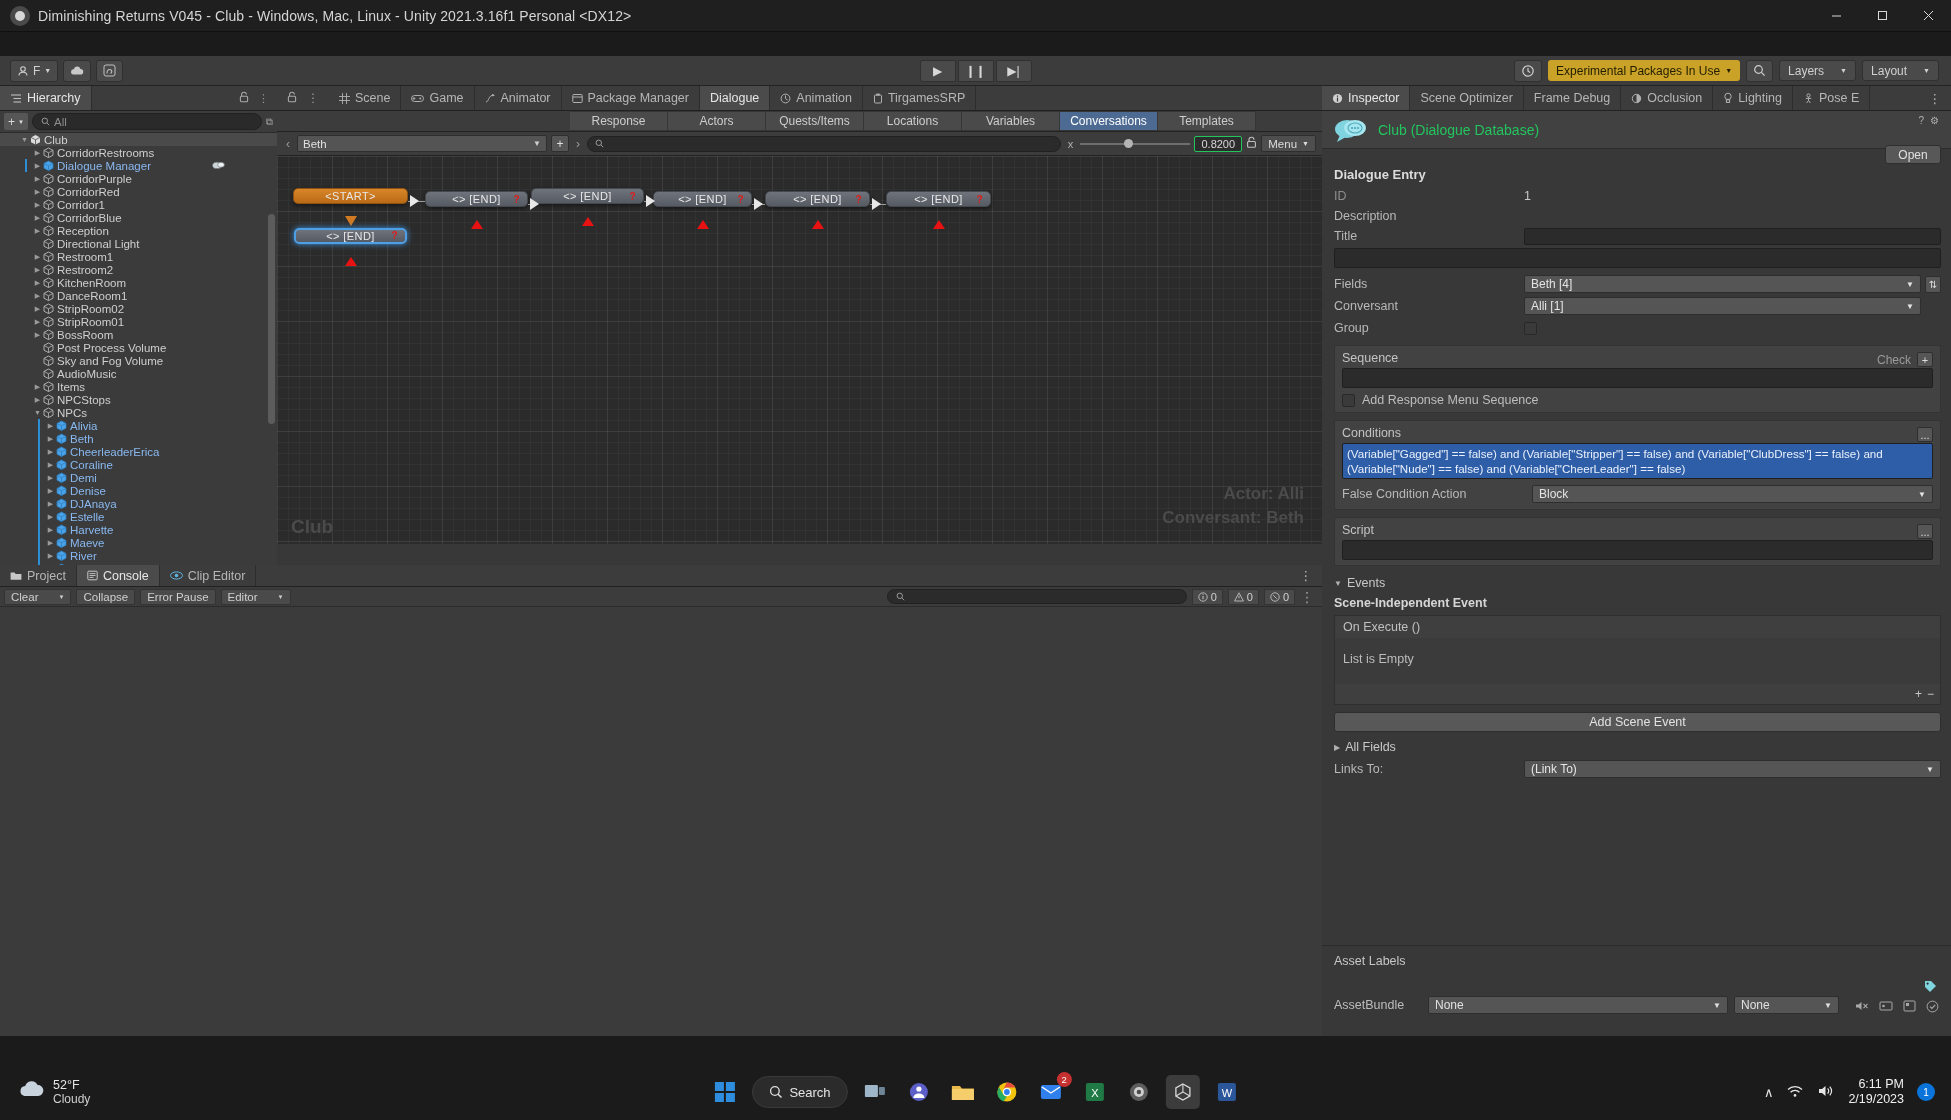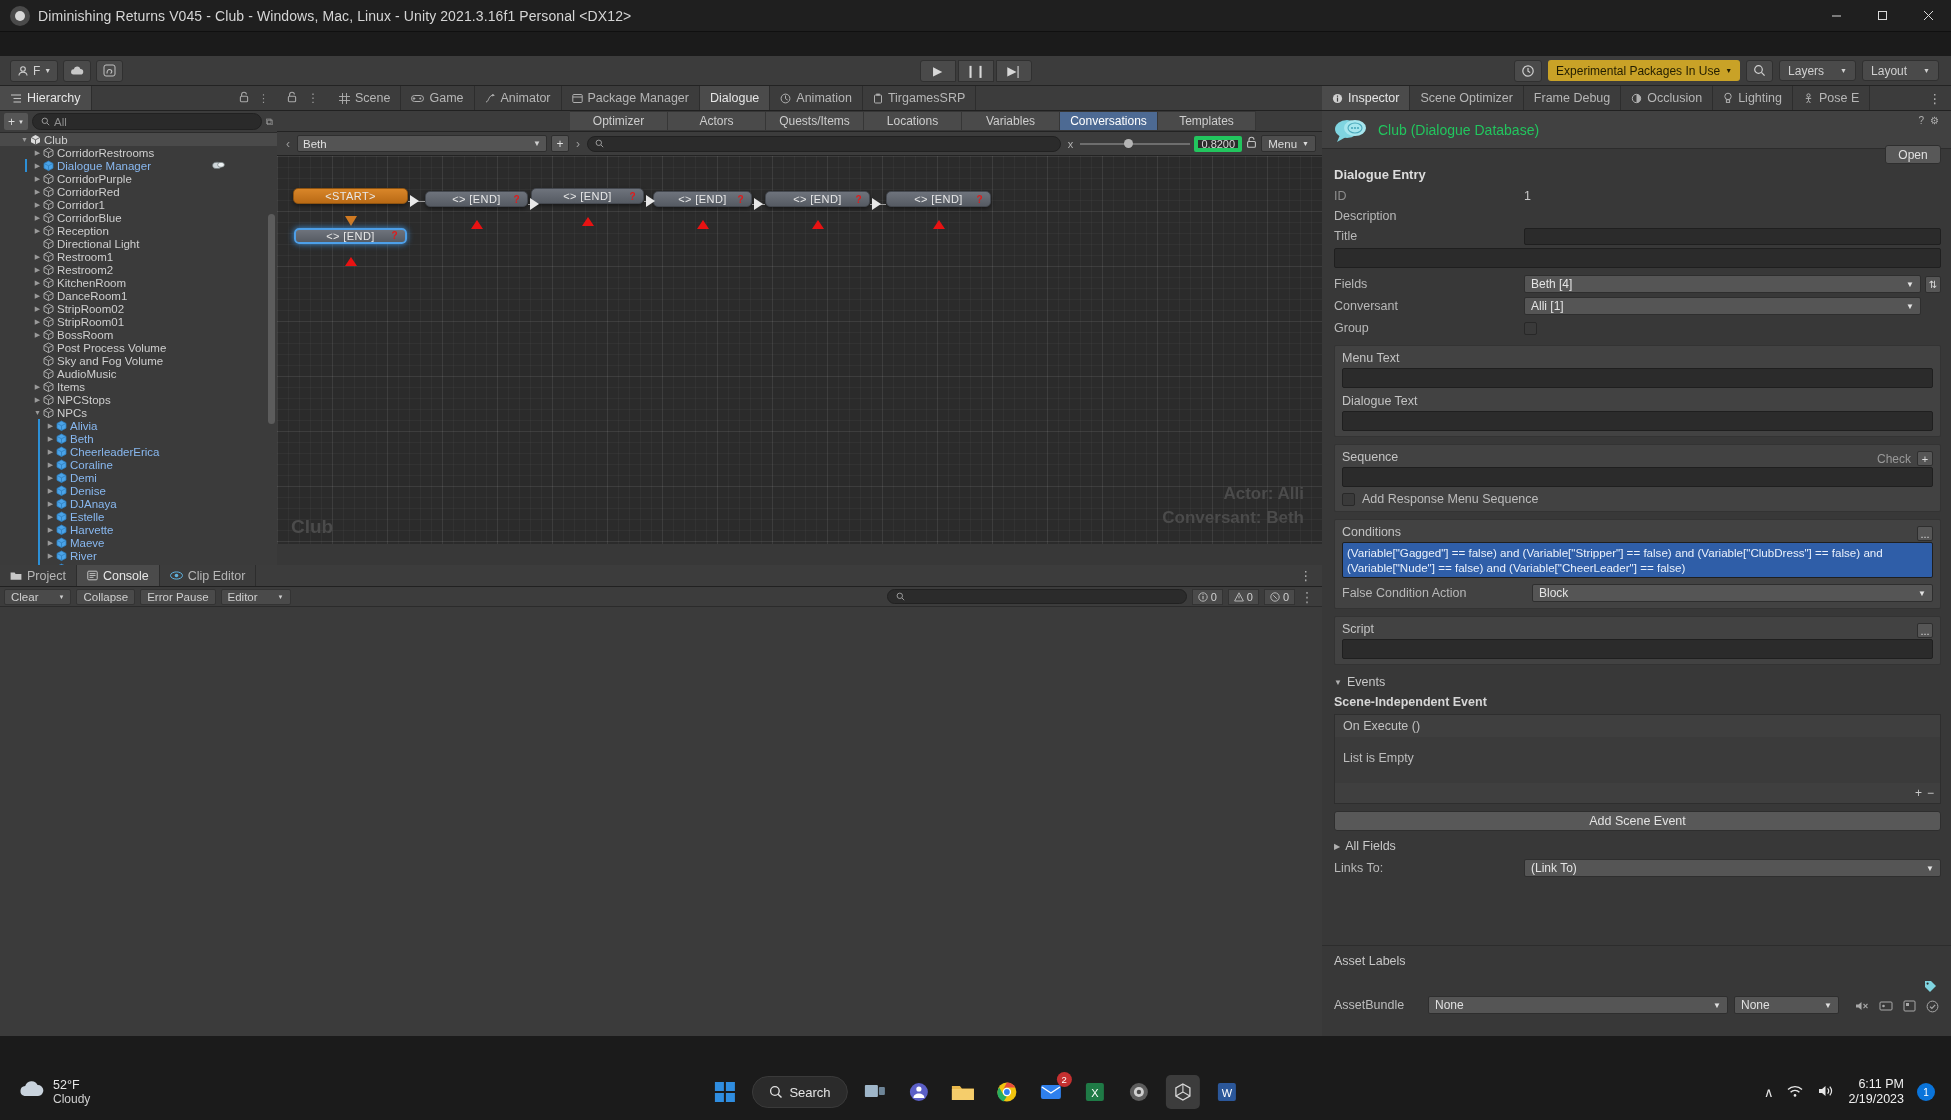--- a/index.html
+++ b/index.html
@@ -141,21 +141,21 @@
   }
   .searchfield {
     flex:1; height:16px; background:#2b2b2b; border:1px solid #212121; border-radius:8px;
     display:flex; align-items:center; gap:5px; padding:0 7px; font-size:11px; color:#8b8b8b;
   }
   .zoom-x { color:#b0b0b0; font-size:11px; padding:0 3px; }
   .zoom-slider { width:110px; height:16px; position:relative; display:flex; align-items:center; }
   .zoom-track { width:100%; height:2px; background:#6e6e6e; }
   .zoom-knob { position:absolute; left:40%; width:9px; height:9px; border-radius:50%; background:#b5b5b5; }
   .zoom-val {
-    width:48px; height:16px; background:#2c2c2c; border:4px solid #22c55e; border-radius:2px;
+    width:48px; height:16px; background:#2c2c2c; border:1px solid #22c55e; border-radius:2px;
     display:flex; align-items:center; justify-content:center; font-size:11px; color:#d8d8d8;
   }
   .menu-dd {
     height:17px; background:#4e4e4e; border:1px solid #2e2e2e; border-radius:2px;
     display:flex; align-items:center; gap:5px; padding:0 6px; font-size:11.5px; color:#dcdcdc;
   }
 
   .canvas {
     position:relative; height:388px; overflow:hidden;
     background-color:#2b2b2b;
@@ -903,21 +903,21 @@
               <rect x="1.5" y="2" width="7" height="8" rx="1" fill="none" stroke="#b0b0b0" stroke-width="1"></rect>
               <rect x="3.2" y="0.6" width="3.6" height="2" fill="#b0b0b0"></rect>
             </svg>
           </span>
           <span>TirgamesSRP</span>
         </div>
         <div style="flex: 1 1 0%;"></div>
       </div>
 
     <div class="dlg-subtabs" id="dlg-subtabs">
-        <div class="stab">Optimizer</div>
+        <div class="stab">Response</div>
         <div class="stab">Actors</div>
         <div class="stab">Quests/Items</div>
         <div class="stab">Locations</div>
         <div class="stab">Variables</div>
         <div class="stab active">Conversations</div>
         <div class="stab">Templates</div>
         <div style="width: 66px;"></div>
       </div>
 
     <div class="dlg-convbar">
@@ -1187,26 +1187,20 @@
           <span class="caret">▼</span>
         </div>
         <div style="width:20px"></div>
       </div>
 
       <div class="field-row">
         <div class="field-lbl">Group</div>
         <div class="chk"></div>
       </div>
 
-      <div class="group-box">
-        <div class="glbl">Menu Text</div>
-        <div class="wide-input"></div>
-        <div class="glbl" style="margin-top:6px;">Dialogue Text</div>
-        <div class="wide-input"></div>
-      </div>
 
       <div class="group-box">
         <div class="seqhead">
           <div class="glbl">Sequence</div>
           <div class="check-lbl">Check</div>
           <div class="plus-sm">+</div>
         </div>
         <div class="wide-input"></div>
         <div class="checkline">
           <div class="chk"></div>

